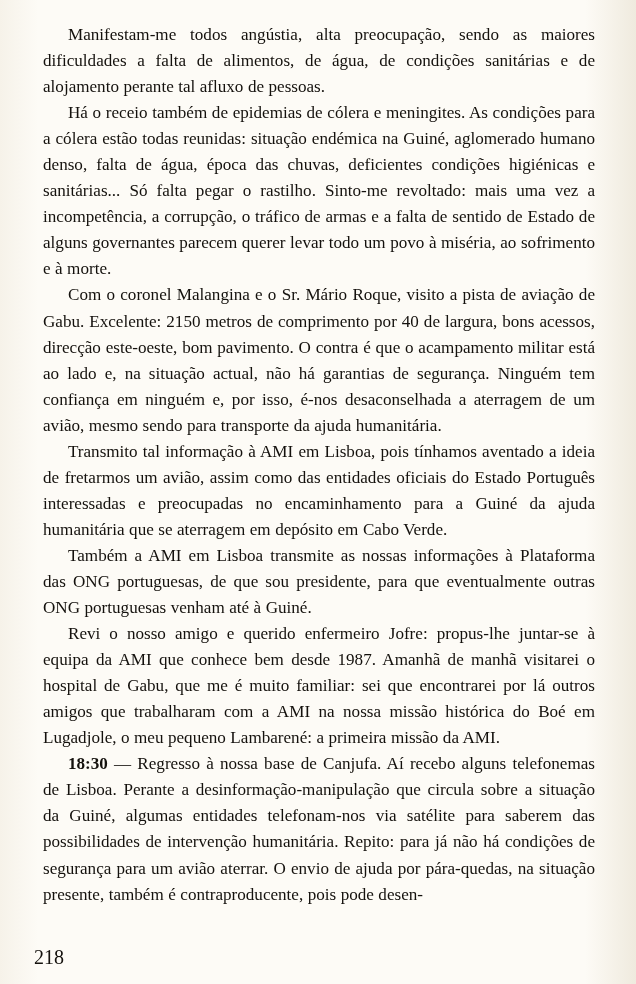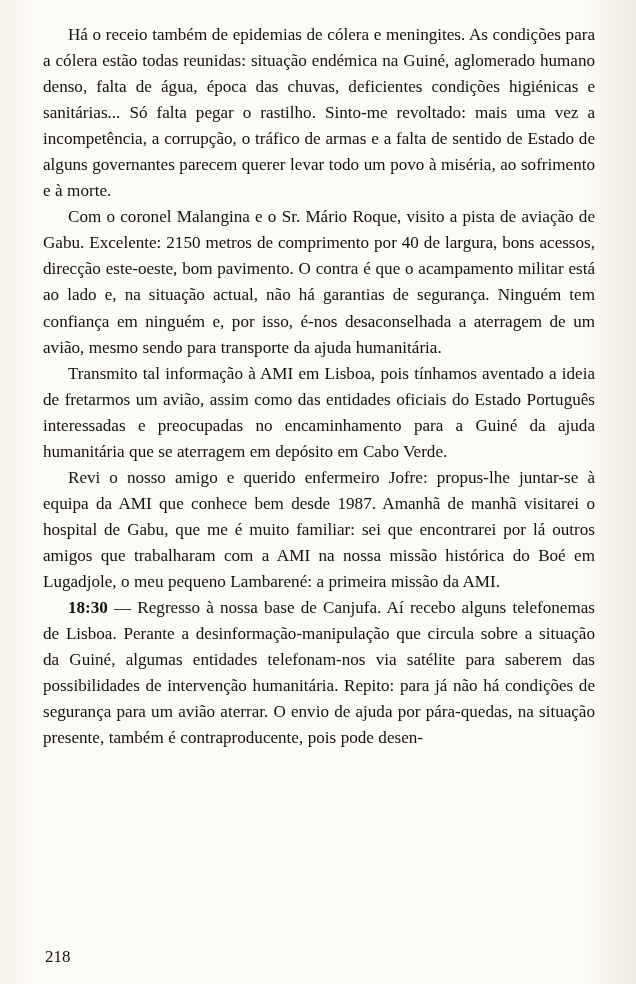--- a/index.html
+++ b/index.html
@@ -37,35 +37,37 @@
     text-justify: inter-word;
     text-indent: 25px;
     hyphens: manual;
     word-spacing: 0.2px;
   }
   p.para:last-child {
     margin-bottom: 4px;
   }
   .page-number {
     position: absolute;
-    left: 45px;
+    left: 34px;
     top: 948px;
-    font-size: 17px;
+    font-size: 20px;
     line-height: 18px;
     color: #14110d;
   }
   .bold-lead {
     font-weight: bold;
   }
 </style>
 </head>
 <body>
 
 <div class="page">
   <div class="text-block">
+    <p class="para">Manifestam-me todos angústia, alta preocupação, sendo as maiores dificuldades a falta de alimentos, de água, de condições sanitárias e de alojamento perante tal afluxo de pessoas.</p>
     <p class="para">Há o receio também de epidemias de cólera e meningites. As condições para a cólera estão todas reunidas: situação endémica na Guiné, aglomerado humano denso, falta de água, época das chuvas, deficientes condições higiénicas e sanitárias... Só falta pegar o rastilho. Sinto-me revoltado: mais uma vez a incompetência, a corrupção, o tráfico de armas e a falta de sentido de Estado de alguns governantes parecem querer levar todo um povo à miséria, ao sofrimento e à morte.</p>
     <p class="para">Com o coronel Malangina e o Sr. Mário Roque, visito a pista de aviação de Gabu. Excelente: 2150 metros de comprimento por 40 de largura, bons acessos, direcção este-oeste, bom pavimento. O contra é que o acampamento militar está ao lado e, na situação actual, não há garantias de segurança. Ninguém tem confiança em ninguém e, por isso, é-nos desaconselhada a aterragem de um avião, mesmo sendo para transporte da ajuda humanitária.</p>
     <p class="para">Transmito tal informação à AMI em Lisboa, pois tínhamos aventado a ideia de fretarmos um avião, assim como das entidades oficiais do Estado Português interessadas e preocupadas no encaminhamento para a Guiné da ajuda humanitária que se aterragem em depósito em Cabo Verde.</p>
+    <p class="para">Também a AMI em Lisboa transmite as nossas informações à Plataforma das ONG portuguesas, de que sou presidente, para que eventualmente outras ONG portuguesas venham até à Guiné.</p>
     <p class="para">Revi o nosso amigo e querido enfermeiro Jofre: propus-lhe juntar-se à equipa da AMI que conhece bem desde 1987. Amanhã de manhã visitarei o hospital de Gabu, que me é muito familiar: sei que encontrarei por lá outros amigos que trabalharam com a AMI na nossa missão histórica do Boé em Lugadjole, o meu pequeno Lambarené: a primeira missão da AMI.</p>
     <p class="para"><span class="bold-lead">18:30</span><span> — Regresso à nossa base de Canjufa. Aí recebo alguns telefonemas de Lisboa. Perante a desinformação-manipulação que circula sobre a situação da Guiné, algumas entidades telefonam-nos via satélite para saberem das possibilidades de intervenção humanitária. Repito: para já não há condições de segurança para um avião aterrar. O envio de ajuda por pára-quedas, na situação presente, também é contraproducente, pois pode desen-</span></p>
   </div>
   <div class="page-number">218</div>
 </div>
 
 </body></html>

